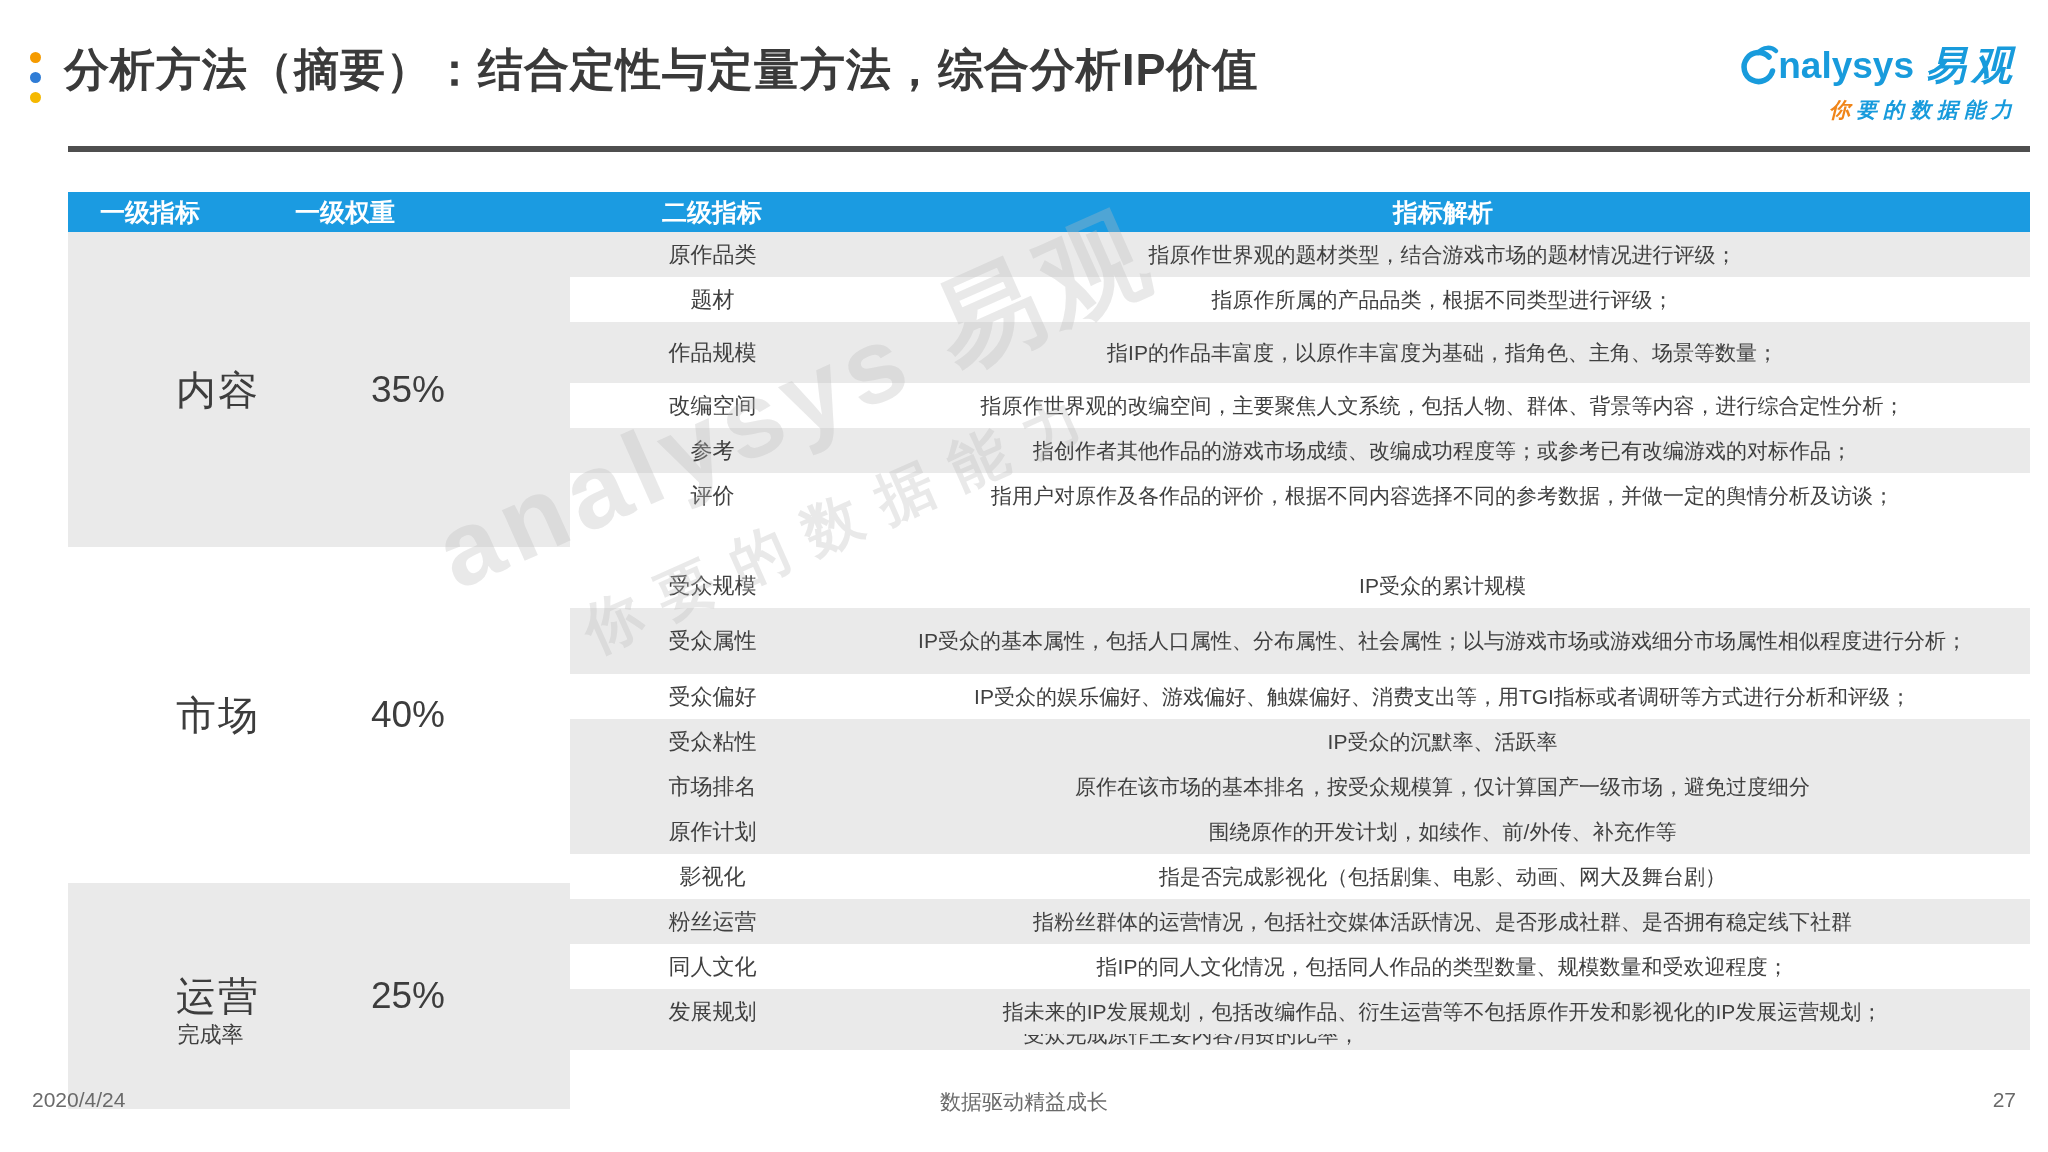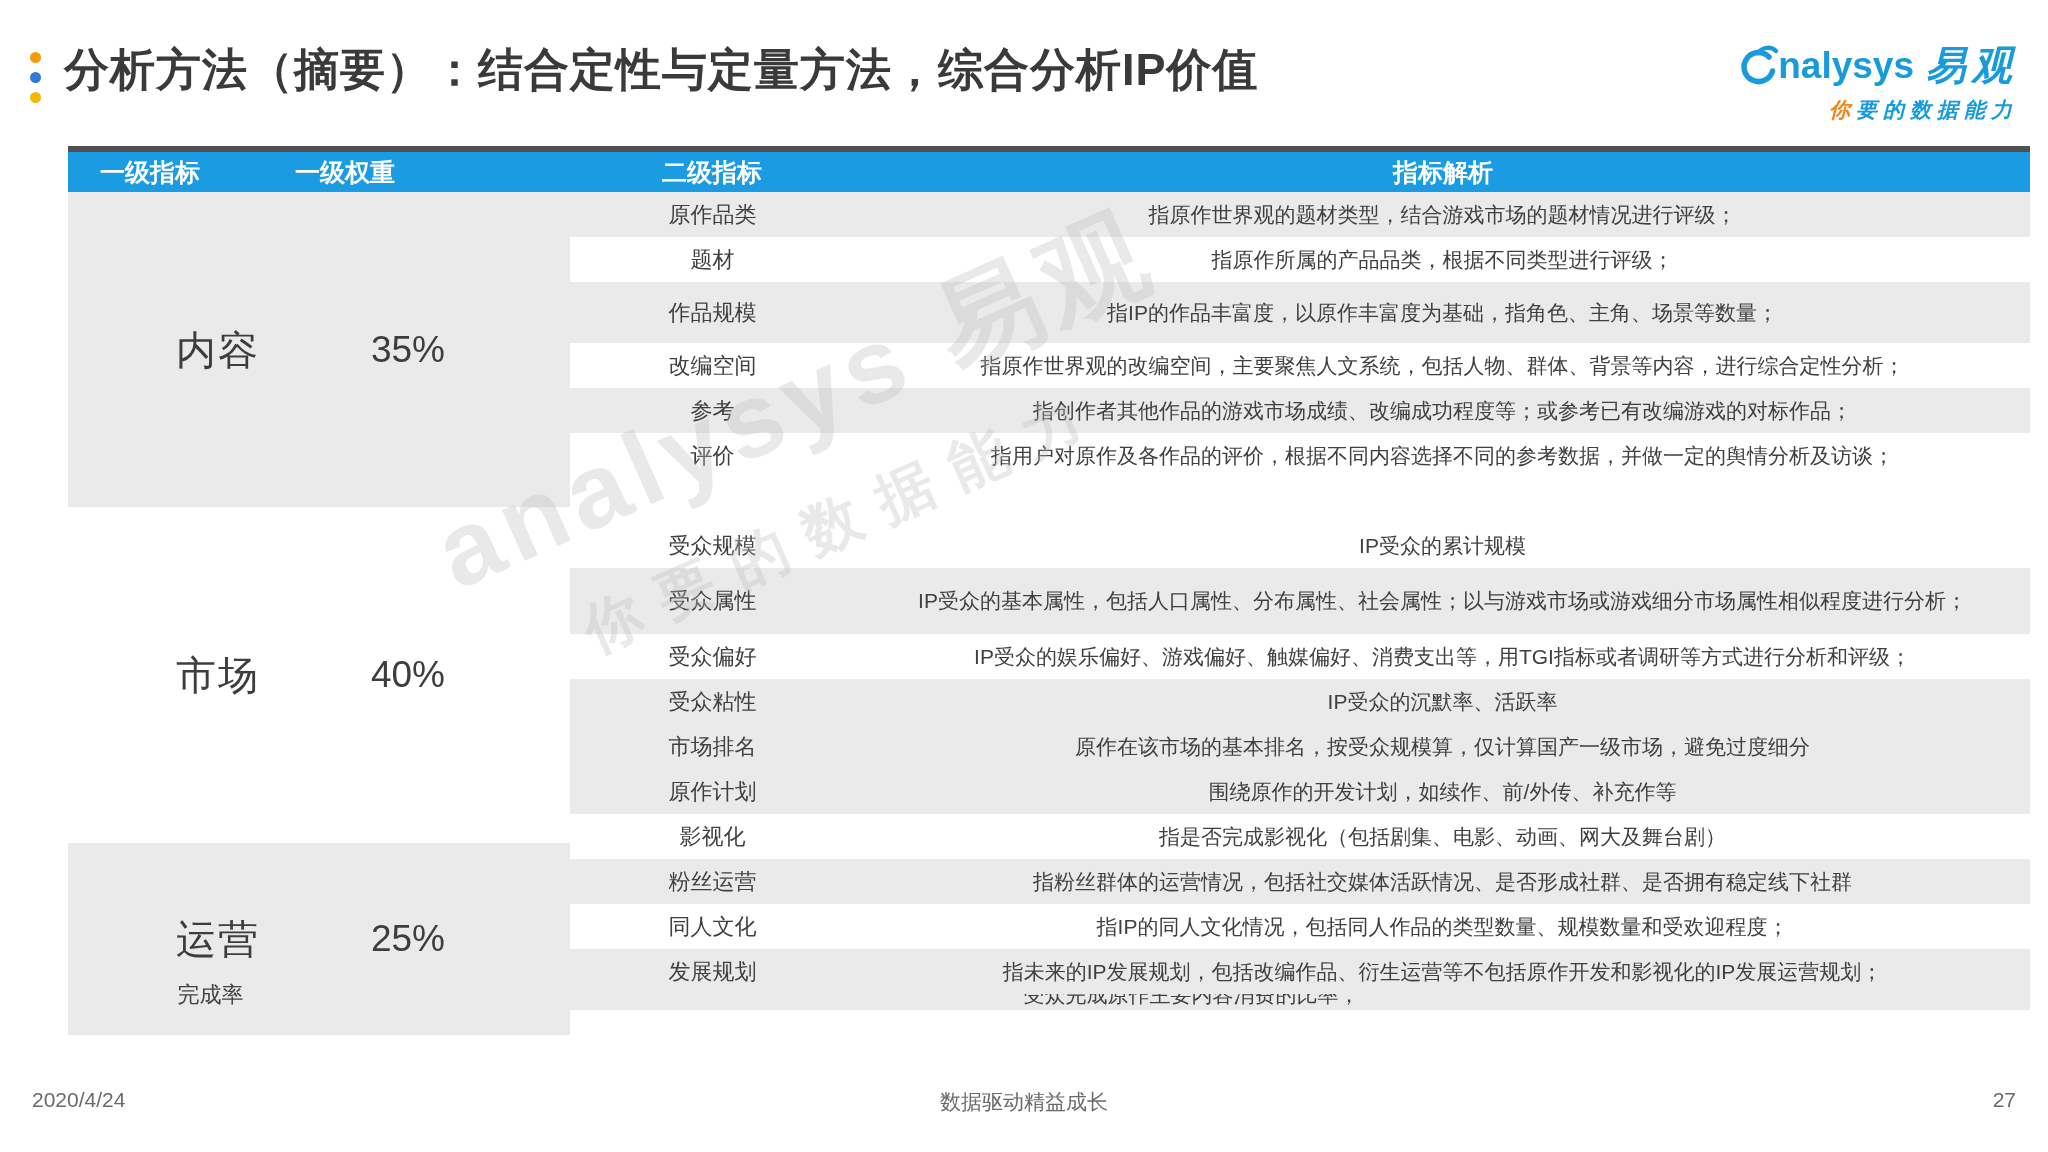--- a/index.html
+++ b/index.html
@@ -86,21 +86,21 @@
       <span class="logo-cjk">易观</span>
     </div>
     <div class="tagline">
       <span class="first">你</span><span>要的数据能力</span>
     </div>
   </div>
 </div>
 
 <div class="ip-table">
   <div class="t-border"></div>
-  <div class="t-header" id="t-header" style="background: rgb(27, 155, 225);">
+  <div class="t-header" id="t-header" style="background: rgb(27, 155, 225); margin-top: 40px;">
       <div class="h-label" style="left: 82px;">一级指标</div>
       <div class="h-label" style="left: 277px;">一级权重</div>
       <div class="h-label" style="left: 644px;">二级指标</div>
       <div class="h-label" style="left: 1375px;">指标解析</div>
     </div>
   <div class="t-body" id="t-body">
       <div class="group-bg" style="top: 0px; height: 315px; background: rgb(234, 234, 234);">
         <div class="g-name">内容</div>
         <div class="g-weight">35%</div>
       </div>
@@ -185,21 +185,21 @@
           <div class="cell-desc">IP受众的沉默率、活跃率</div>
         </div>
       </div>
       <div class="t-row" style="height: 45px;">
         <div class="spacer"></div>
         <div class="cells" style="background: rgb(234, 234, 234);">
           <div class="cell-ind">市场排名</div>
           <div class="cell-desc">原作在该市场的基本排名，按受众规模算，仅计算国产一级市场，避免过度细分</div>
         </div>
       </div>
-      <div class="group-bg" style="top: 651px; height: 192px; background: rgb(234, 234, 234);">
+      <div class="group-bg" style="top: 651px; height: 226px; background: rgb(234, 234, 234);">
         <div class="g-name">运营</div>
         <div class="g-weight">25%</div>
       </div>
       <div class="t-row" style="height: 45px;">
         <div class="spacer"></div>
         <div class="cells" style="background: rgb(234, 234, 234);">
           <div class="cell-ind">原作计划</div>
           <div class="cell-desc">围绕原作的开发计划，如续作、前/外传、补充作等</div>
         </div>
       </div>

